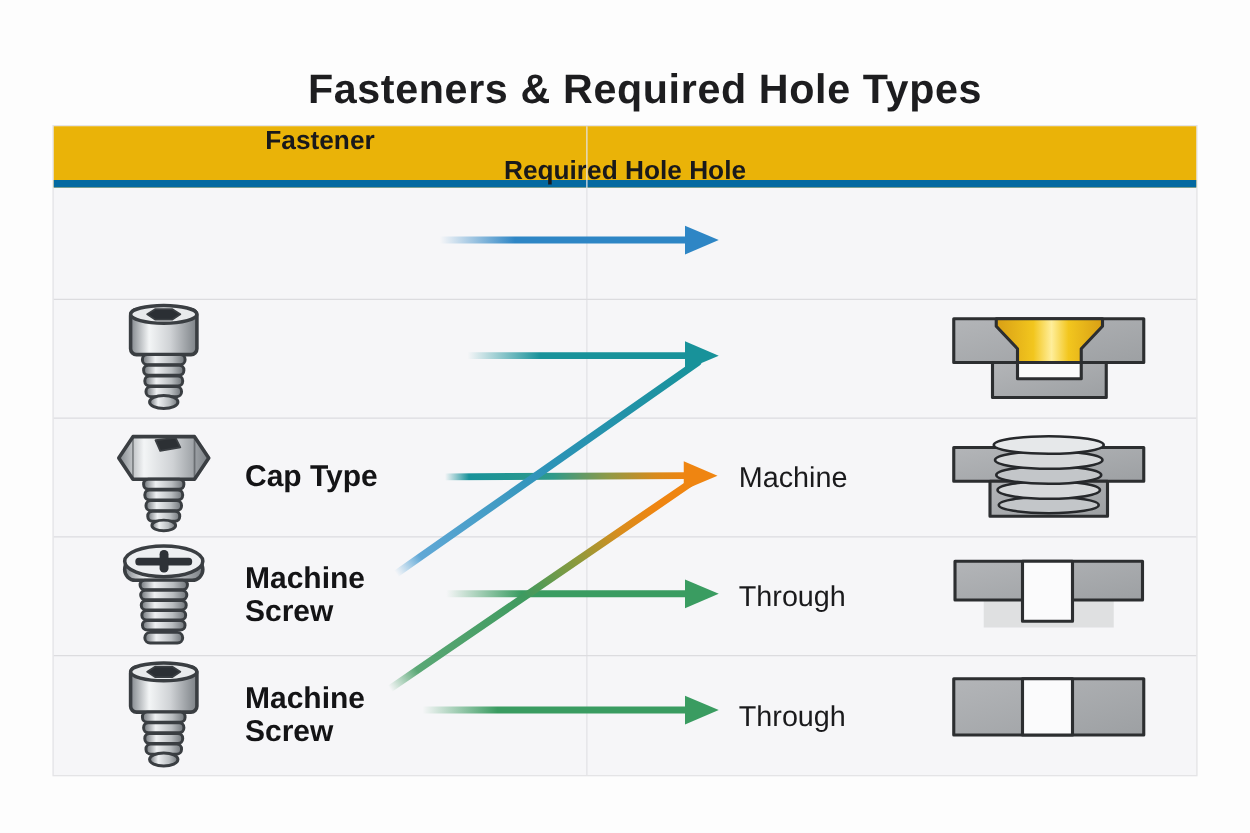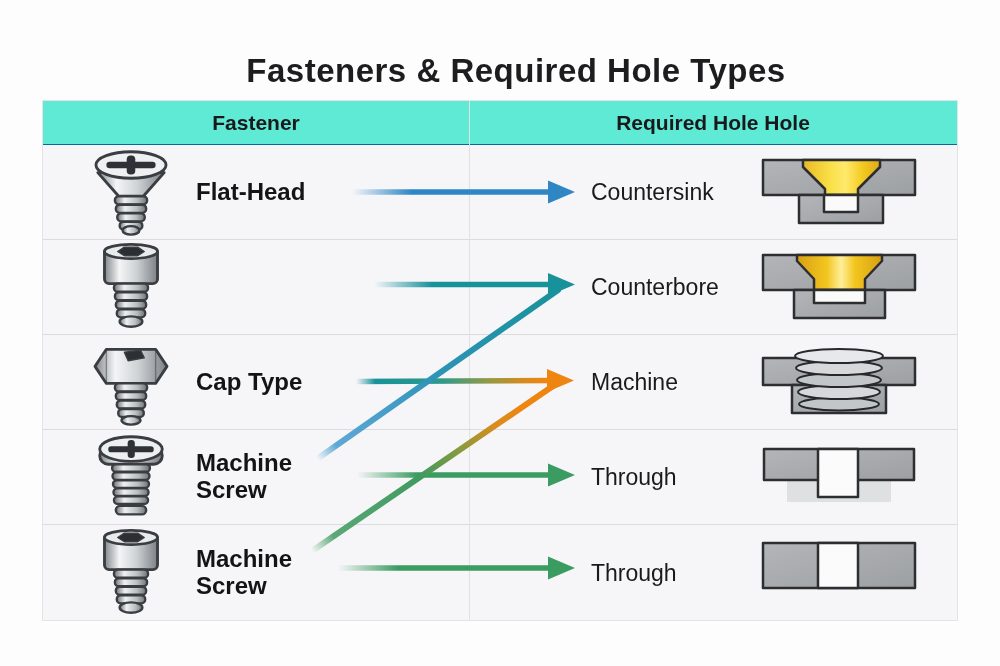--- a/index.html
+++ b/index.html
@@ -2,22 +2,22 @@
 <html style="--arrow-blue: #2e86c5; --arrow-teal: #18929a; --arrow-orange: #ef8511; --arrow-green: #3a9c61; --hole-yellow: #f5d32b; --metal-gray: #a7a9ac; --table-bg: #f6f6f8; --header-bg: #ededee; --title-color: #1d1d1f;"><head>
 <meta charset="utf-8">
 <style>
   html,body{margin:0;padding:0;}
   .page{position:relative;width:1000px;height:666px;background:#fdfdfd;overflow:hidden;
         font-family:"Liberation Sans",sans-serif;color:#1c1c1e;}
   .title{position:absolute;top:36px;left:0;width:100%;text-align:center;margin:16px;
          font-size:33px;font-weight:700;letter-spacing:.5px;color:#1d1d1f;}
   .table{position:absolute;left:42px;top:100px;width:916px;height:521px;
          background:#f6f6f8;border:1px solid #e4e4e6;box-sizing:border-box;}
-  .thead{position:absolute;left:0;top:0;width:100%;height:43px;background:#5eead4;
-         border-bottom:1px solid #0369a1;display:flex;}
+  .thead{position:absolute;left:0;top:0;width:100%;height:43px;background:#eab308;
+         border-bottom:6px solid #0369a1;display:flex;flex-direction:column;}
   .th{display:flex;align-items:center;justify-content:center;
       font-size:21px;font-weight:700;color:#19191b;}
   .th.left{width:426px;}
   .th.right{flex:1;}
   .vdiv{position:absolute;left:426px;top:0;bottom:0;width:1px;background:#e2e2e5;}
   .row{position:absolute;left:0;width:100%;box-sizing:border-box;}
   .row+.row, .row3,.row4,.row5,.row2{border-top:1px solid #dcdcdf;}
   .row1{top:43px;height:95px;}
   .row2{top:138px;height:95px;}
   .row3{top:233px;height:95px;}
@@ -42,42 +42,27 @@
 
   <h1 class="title">Fasteners &amp; Required Hole Types</h1>
 
   <div class="table">
     <div class="thead">
       <div class="th left">Fastener</div>
       <div class="th right">Required Hole Hole</div>
     </div>
     <div class="vdiv"></div>
 
-    <div class="row row1">
-      <div class="screw">
-          <svg viewBox="0 0 100 95">
-            <use href="#sym-flathead"></use>
-          </svg>
-        </div>
-      <div class="flabel">Flat-Head</div>
-      <div class="hlabel">Countersink</div>
-      <div class="hole">
-          <svg viewBox="0 0 160 76">
-            <use href="#sym-countersink"></use>
-          </svg>
-        </div>
-    </div>
 
     <div class="row row2">
       <div class="screw">
           <svg viewBox="0 0 100 95">
             <use href="#sym-socket"></use>
           </svg>
         </div>
-      <div class="hlabel">Counterbore</div>
       <div class="hole">
           <svg viewBox="0 0 160 76">
             <use href="#sym-counterbore"></use>
           </svg>
         </div>
     </div>
 
     <div class="row row3">
       <div class="screw">
           <svg viewBox="0 0 100 95">

